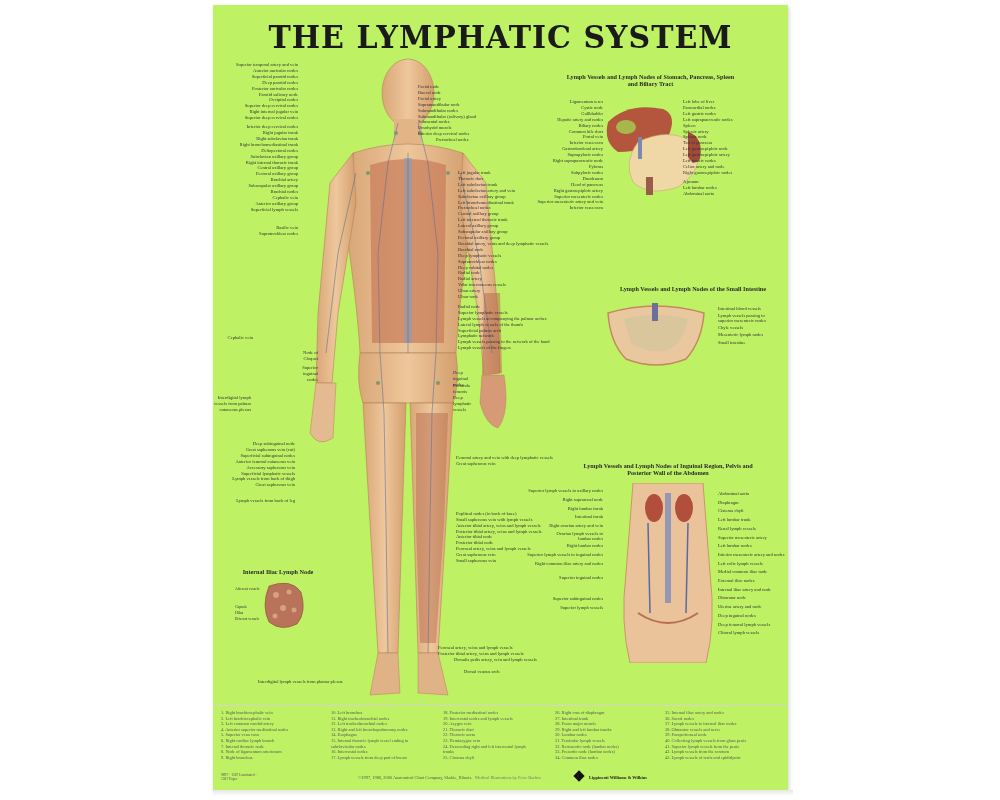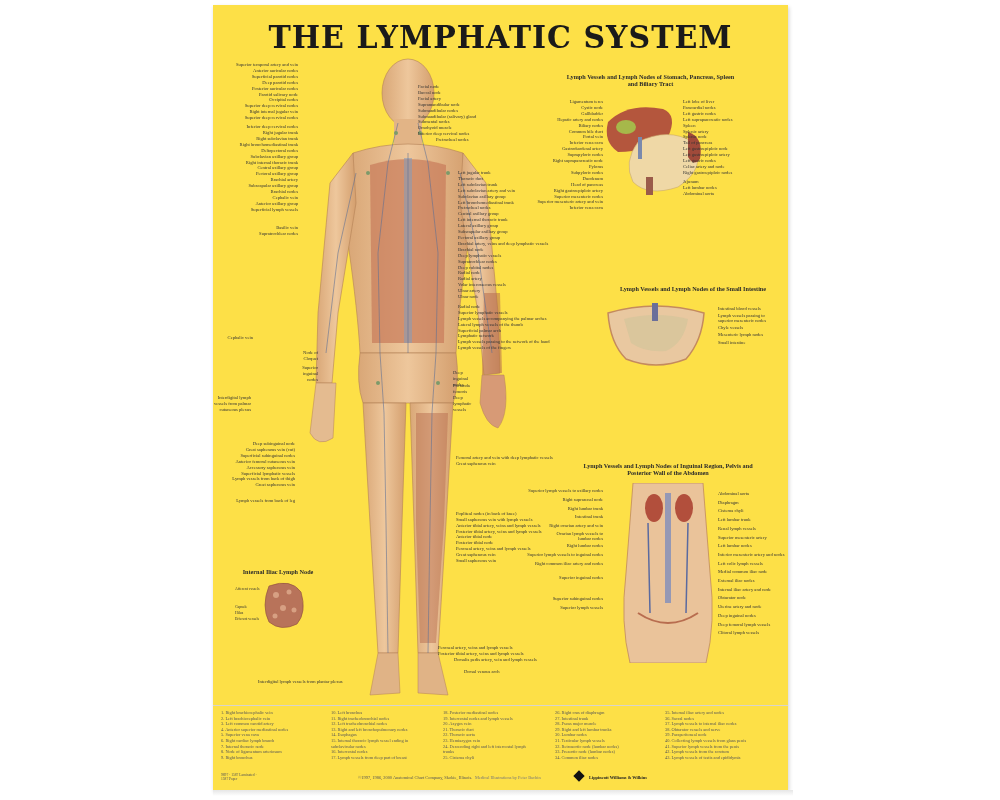--- a/index.html
+++ b/index.html
@@ -1,17 +1,17 @@
 <!DOCTYPE html>
 <html><head>
 <meta charset="utf-8">
 <style>
   html,body{margin:0;padding:0;background:#ffffff;}
   body{width:1000px;height:800px;position:relative;overflow:hidden;font-family:"Liberation Serif","DejaVu Serif",serif;}
-  .poster{position:absolute;left:213px;top:5px;width:575px;height:785px;background:#fde047;box-shadow:1px 2px 4px rgba(0,0,0,0.18);}
+  .poster{position:absolute;left:213px;top:5px;width:575px;height:785px;background:#bef264;box-shadow:1px 2px 4px rgba(0,0,0,0.18);}
   .shadow-bottom{position:absolute;left:213px;top:790px;width:580px;height:6px;background:linear-gradient(#e6e6e6,#ffffff);}
   .title{position:absolute;left:0;top:14px;width:575px;text-align:center;font-family:"DejaVu Serif",serif;font-weight:900;font-size:30px;letter-spacing:1px;color:#1a1a1a;transform:scaleY(1.05);}
   .lbl{position:absolute;font-size:4.6px;line-height:5.9px;color:#333;white-space:nowrap;}
   .lbl.r{text-align:right;}
   .lbl .ln{display:block;}
   .sec-title{position:absolute;font-size:6.2px;line-height:7px;font-weight:bold;color:#2a2a2a;text-align:center;}
   .figure-svg{position:absolute;}
   .legend{position:absolute;top:705px;font-size:4.4px;line-height:5.6px;color:#555;}
   .legend div{white-space:nowrap;}
   .footer{position:absolute;top:770px;left:0;width:575px;font-size:4.4px;color:#555;}

